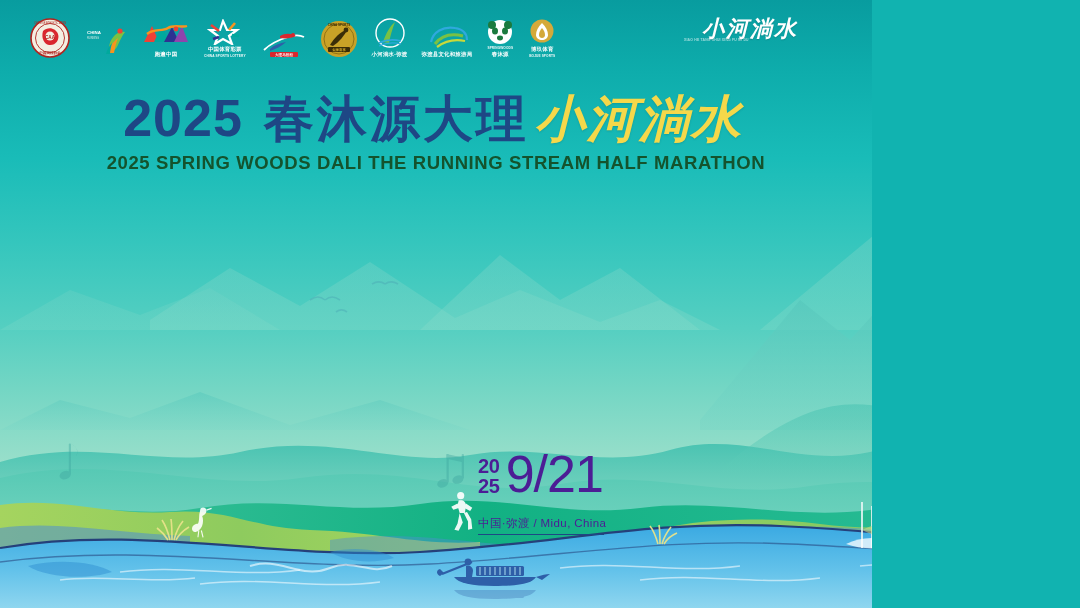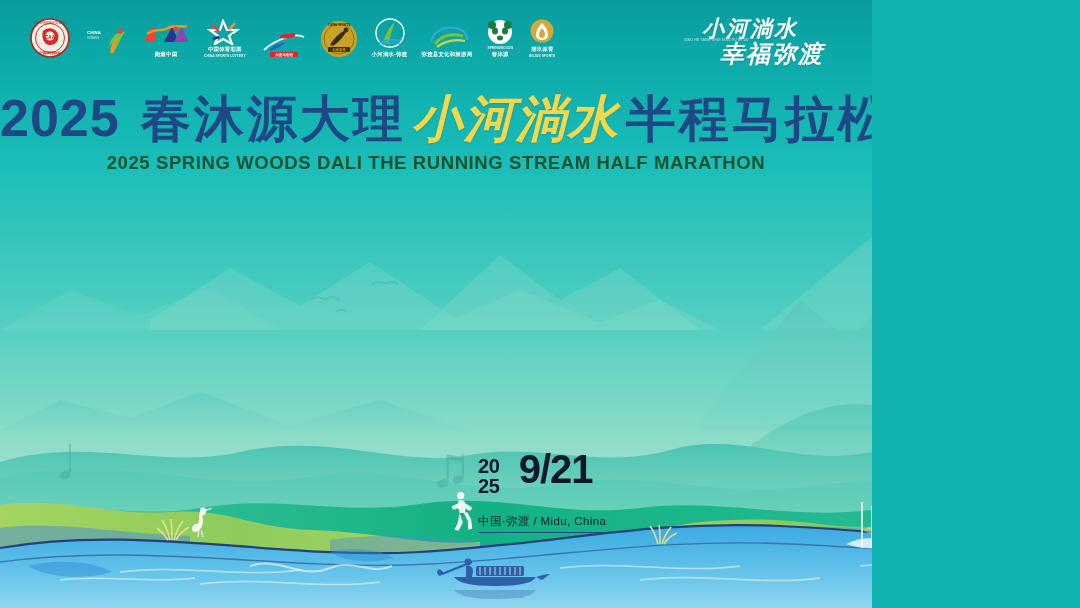--- a/index.html
+++ b/index.html
@@ -101,31 +101,31 @@
   .title-sub {
     margin-top:8px;
     font-size:18.5px; font-weight:bold;
     color:#14532d; letter-spacing:.6px;
     white-space:nowrap;
   }
 
   
   .date-block {
     position:absolute; left:478px; top:452px;
-    z-index:45; color:#0f172a;
+    z-index:45; color:#4c1d95;
   }
   .date-row { display:flex; align-items:flex-start; }
   .date-year {
     display:flex; flex-direction:column;
     font-size:20px; font-weight:bold; line-height:.98;
     letter-spacing:-.3px; padding-top:5px;
   }
   .date-md {
-    font-size:40px; font-weight:bold; line-height:.88;
-    letter-spacing:-1px; margin-left:19px;
+    font-size:52px; font-weight:normal; line-height:.88;
+    letter-spacing:-1px; margin-left:6px;
   }
   .date-place {
     margin-top:18px;
     font-size:11.5px; font-weight:normal;
     letter-spacing:.4px; white-space:nowrap;
     border-bottom:1.6px solid #1e4785;
     padding-bottom:3px; width:126px;
   }
 
   
@@ -451,29 +451,27 @@
       </svg>
       <div class="logo-cap cn">博玖体育</div>
       <div class="logo-cap en">BOJUE SPORTS</div>
     </div>
   </div>
 
   <div class="calligraphy">
     <div class="calli-pinyin">XIAO HE TANG SHUI
 XING FU MI DU</div>
     <div class="calli-line calli-1">小河淌水</div>
-    <div class="calli-line calli-2">幸福弥渡</div>
   </div>
 
   <div class="title-block">
     <div class="title-main">
       <span class="t-year">2025</span>
       <span class="t-cn">春沐源大理</span>
       <span class="t-highlight">小河淌水</span>
-      <span class="t-cn">半程马拉松</span>
     </div>
     <div class="title-sub">2025 SPRING WOODS DALI THE RUNNING STREAM HALF MARATHON</div>
   </div>
 
   <div class="date-block">
     <div class="date-row">
       <div class="date-year">
         <span>20</span>
         <span>25</span>
       </div>

